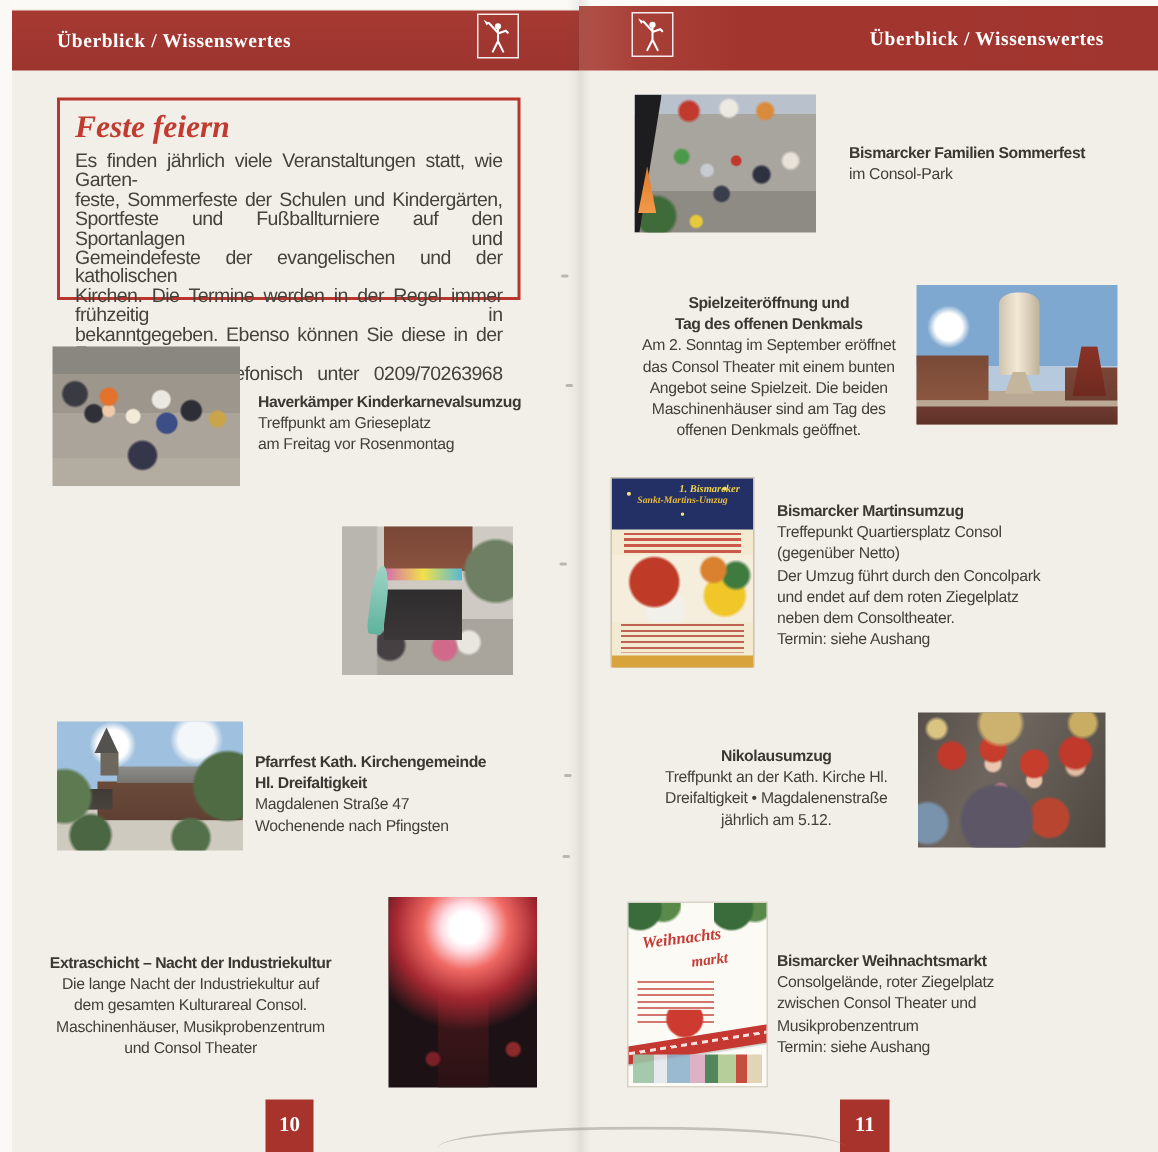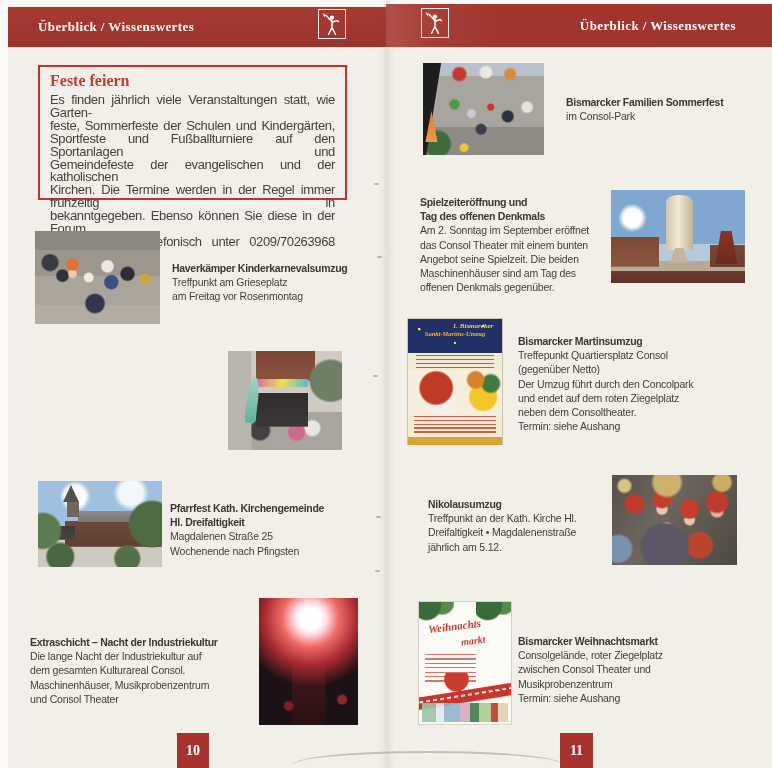--- a/index.html
+++ b/index.html
@@ -23,29 +23,29 @@
   .hdr-title.l{left:30px;}
   .hdr-title.r{right:36px;}
   .hdr-icon{position:absolute;width:28px;height:30px;border:1.5px solid rgba(255,255,255,.9);box-sizing:border-box;}
   .hdr-icon svg{width:100%;height:100%;display:block;}
   .icon1{left:318px;top:9px;}
   .icon2{left:421px;top:8px;}
 
   
   .intro{position:absolute;left:38px;top:65px;width:309px;height:135px;box-sizing:border-box;
     border:2px solid #b8362e;padding:4px 10px 6px 10px;}
-  .intro-title{font-family:"Liberation Serif",serif;font-weight:bold;font-size:16px;color:#c23b31;margin:1px 0 4px 0;}
+  .intro-title{font-family:"Liberation Serif",serif;font-style:italic;font-weight:bold;font-size:21px;color:#c23b31;margin:1px 0 4px 0;}
   .il{font-size:13px;line-height:12.9px;letter-spacing:-.35px;color:#44423b;text-align:justify;}
   .il.j{text-align-last:justify;}
 
   
   .evt{position:absolute;color:#413f39;font-size:10.5px;line-height:14.2px;letter-spacing:-.2px;}
   .evt div{white-space:nowrap;}
   .evt .t{font-weight:bold;letter-spacing:-.3px;color:#3a3833;}
-  .ra{text-align:left;}
+  .ra{text-align:center;}
 
   
   .ph{position:absolute;overflow:hidden;}
 
   
   .ph-carnival{left:35px;top:231px;width:125px;height:93px;
     background:
       radial-gradient(circle at 30% 36%,#e2722c 0 5%,rgba(0,0,0,0) 6.5%),
       radial-gradient(circle at 30% 46%,#f0c9a9 0 3.5%,rgba(0,0,0,0) 5%),
       radial-gradient(circle at 43% 50%,#f3ead8 0 5%,rgba(0,0,0,0) 6.5%),
@@ -245,21 +245,21 @@
     <div class="flag"></div>
   </div>
 
   <div class="ph ph-church">
     <div class="spire"></div>
     <div class="steeple"></div>
   </div>
   <div class="evt" style="left:170px;top:501px;">
     <div class="t">Pfarrfest Kath. Kirchengemeinde</div>
     <div class="t">Hl. Dreifaltigkeit</div>
-    <div>Magdalenen Straße 25</div>
+    <div>Magdalenen Straße 47</div>
     <div>Wochenende nach Pfingsten</div>
   </div>
 
   <div class="evt ra" style="left:30px;top:635px;width:194px;">
     <div class="t">Extraschicht – Nacht der Industriekultur</div>
     <div>Die lange Nacht der Industriekultur auf</div>
     <div>dem gesamten Kulturareal Consol.</div>
     <div>Maschinenhäuser, Musikprobenzentrum</div>
     <div>und Consol Theater</div>
   </div>
@@ -274,21 +274,21 @@
     <div>im Consol-Park</div>
   </div>
 
   <div class="evt ra" style="left:420px;top:195px;width:185px;">
     <div class="t">Spielzeiteröffnung und</div>
     <div class="t">Tag des offenen Denkmals</div>
     <div>Am 2. Sonntag im September eröffnet</div>
     <div>das Consol Theater mit einem bunten</div>
     <div>Angebot seine Spielzeit. Die beiden</div>
     <div>Maschinenhäuser sind am Tag des</div>
-    <div>offenen Denkmals gegenüber.</div>
+    <div>offenen Denkmals geöffnet.</div>
   </div>
   <div class="ph ph-consol">
     <div class="tower"></div>
     <div class="funnel"></div>
     <div class="headframe"></div>
   </div>
 
   <div class="poster poster-m">
     <div class="pm-sky">
       <div class="l1">1. Bismarcker</div>

